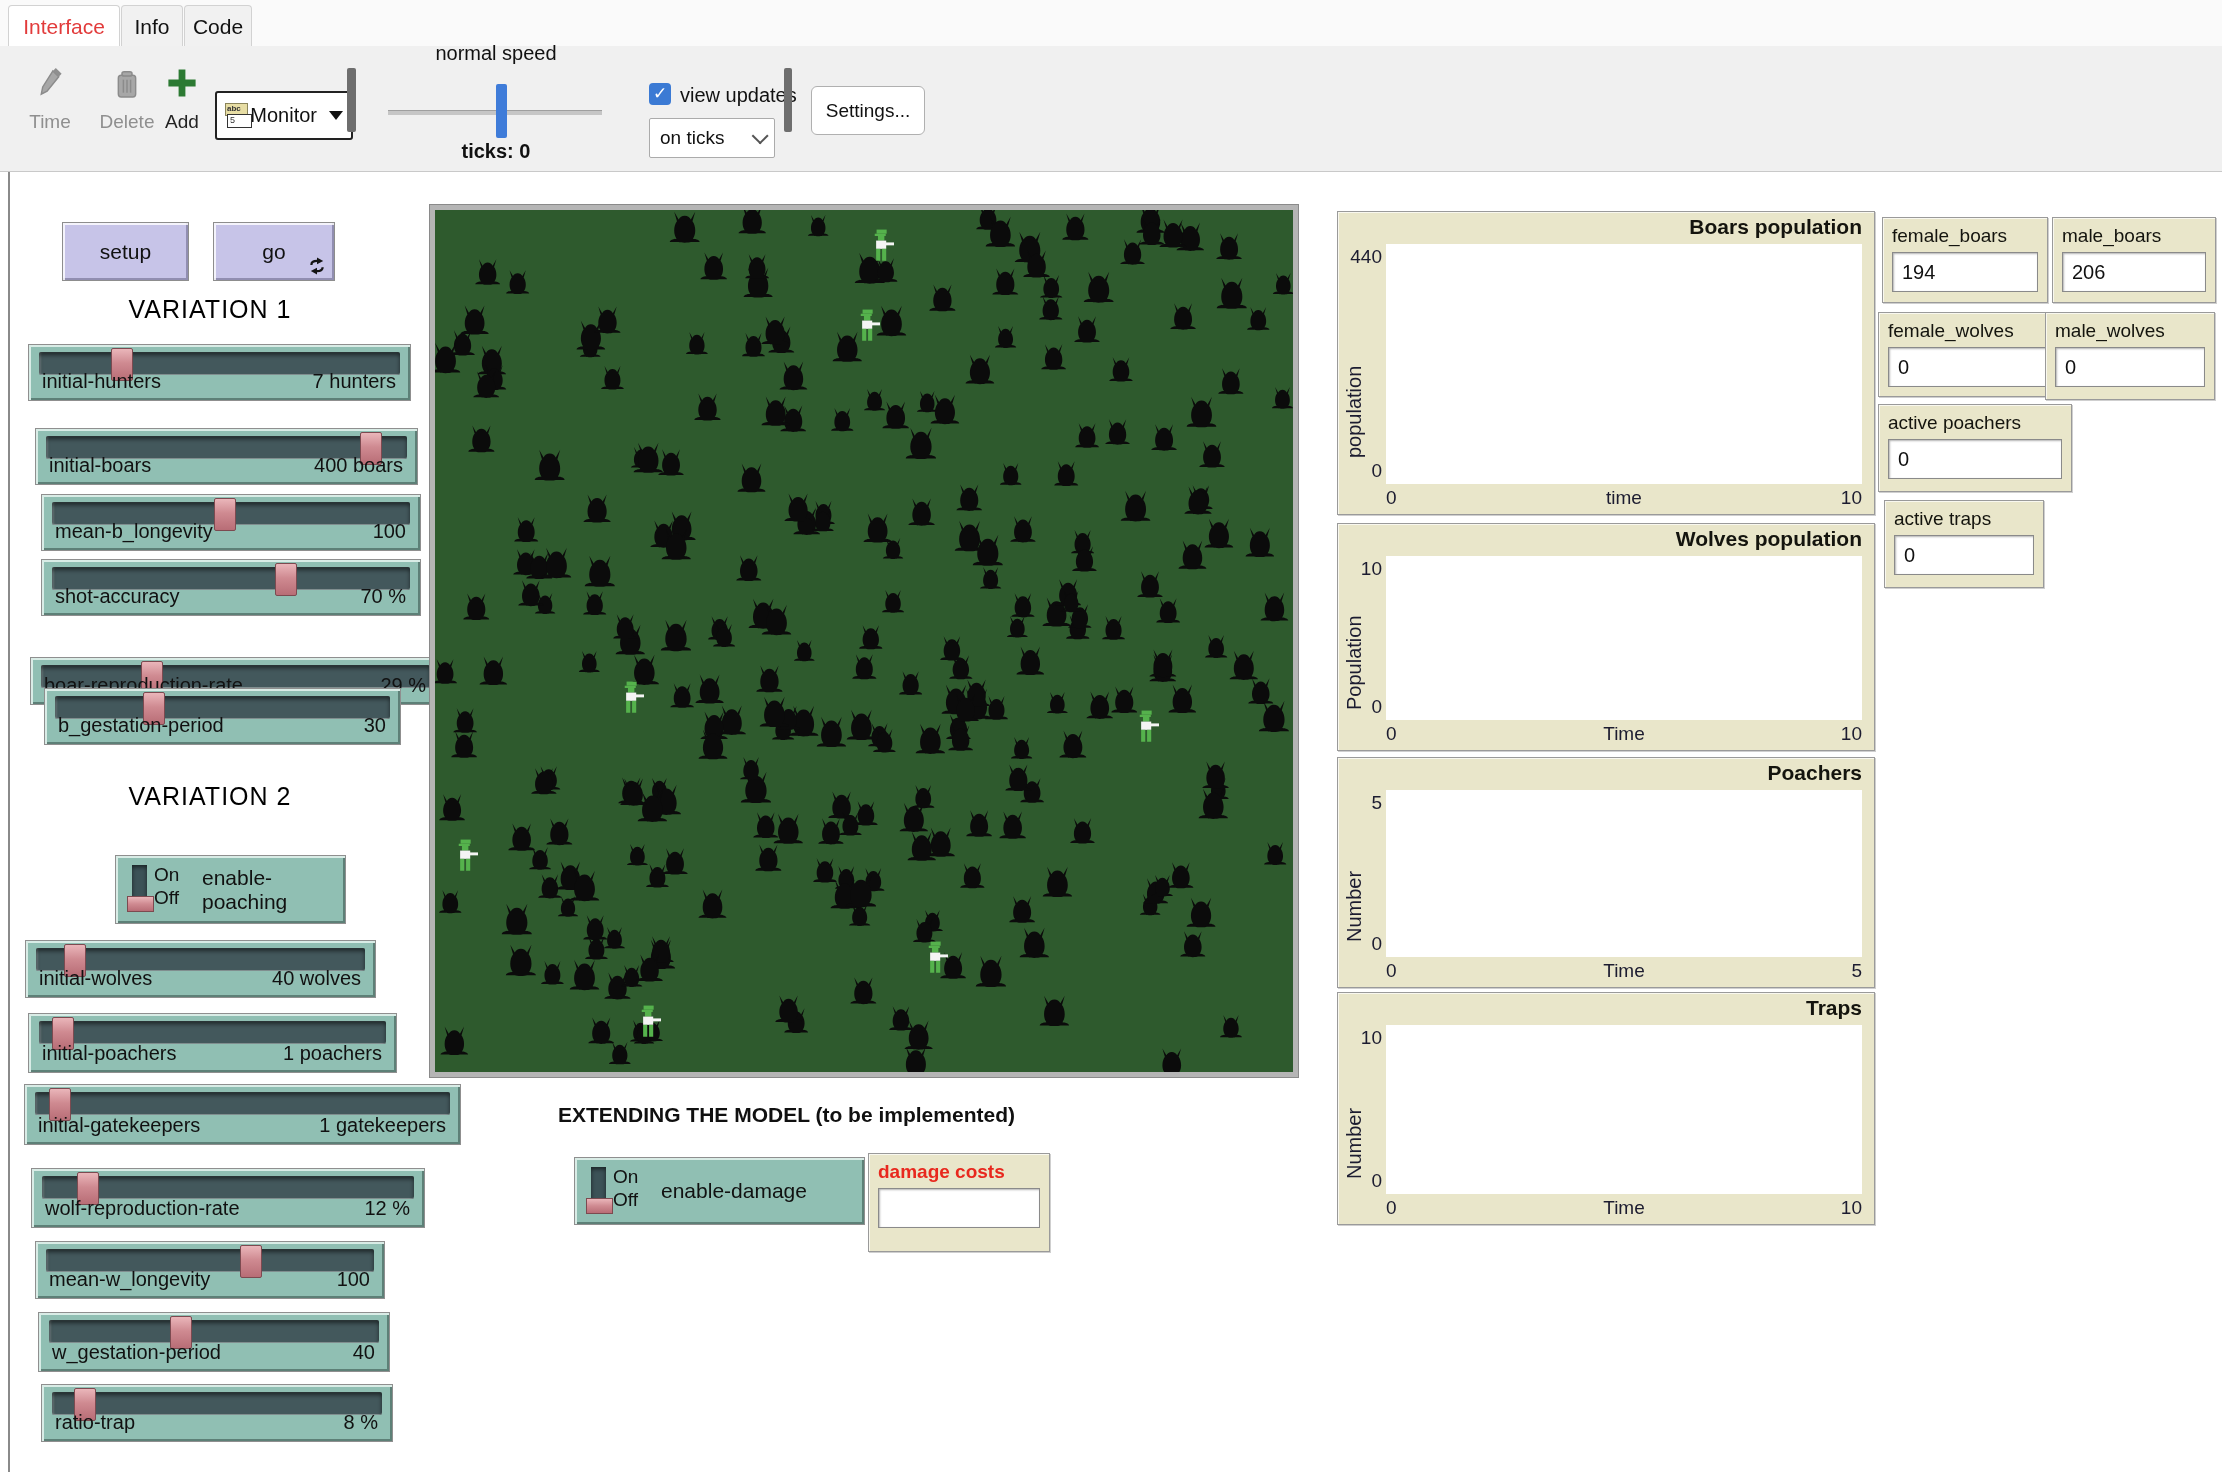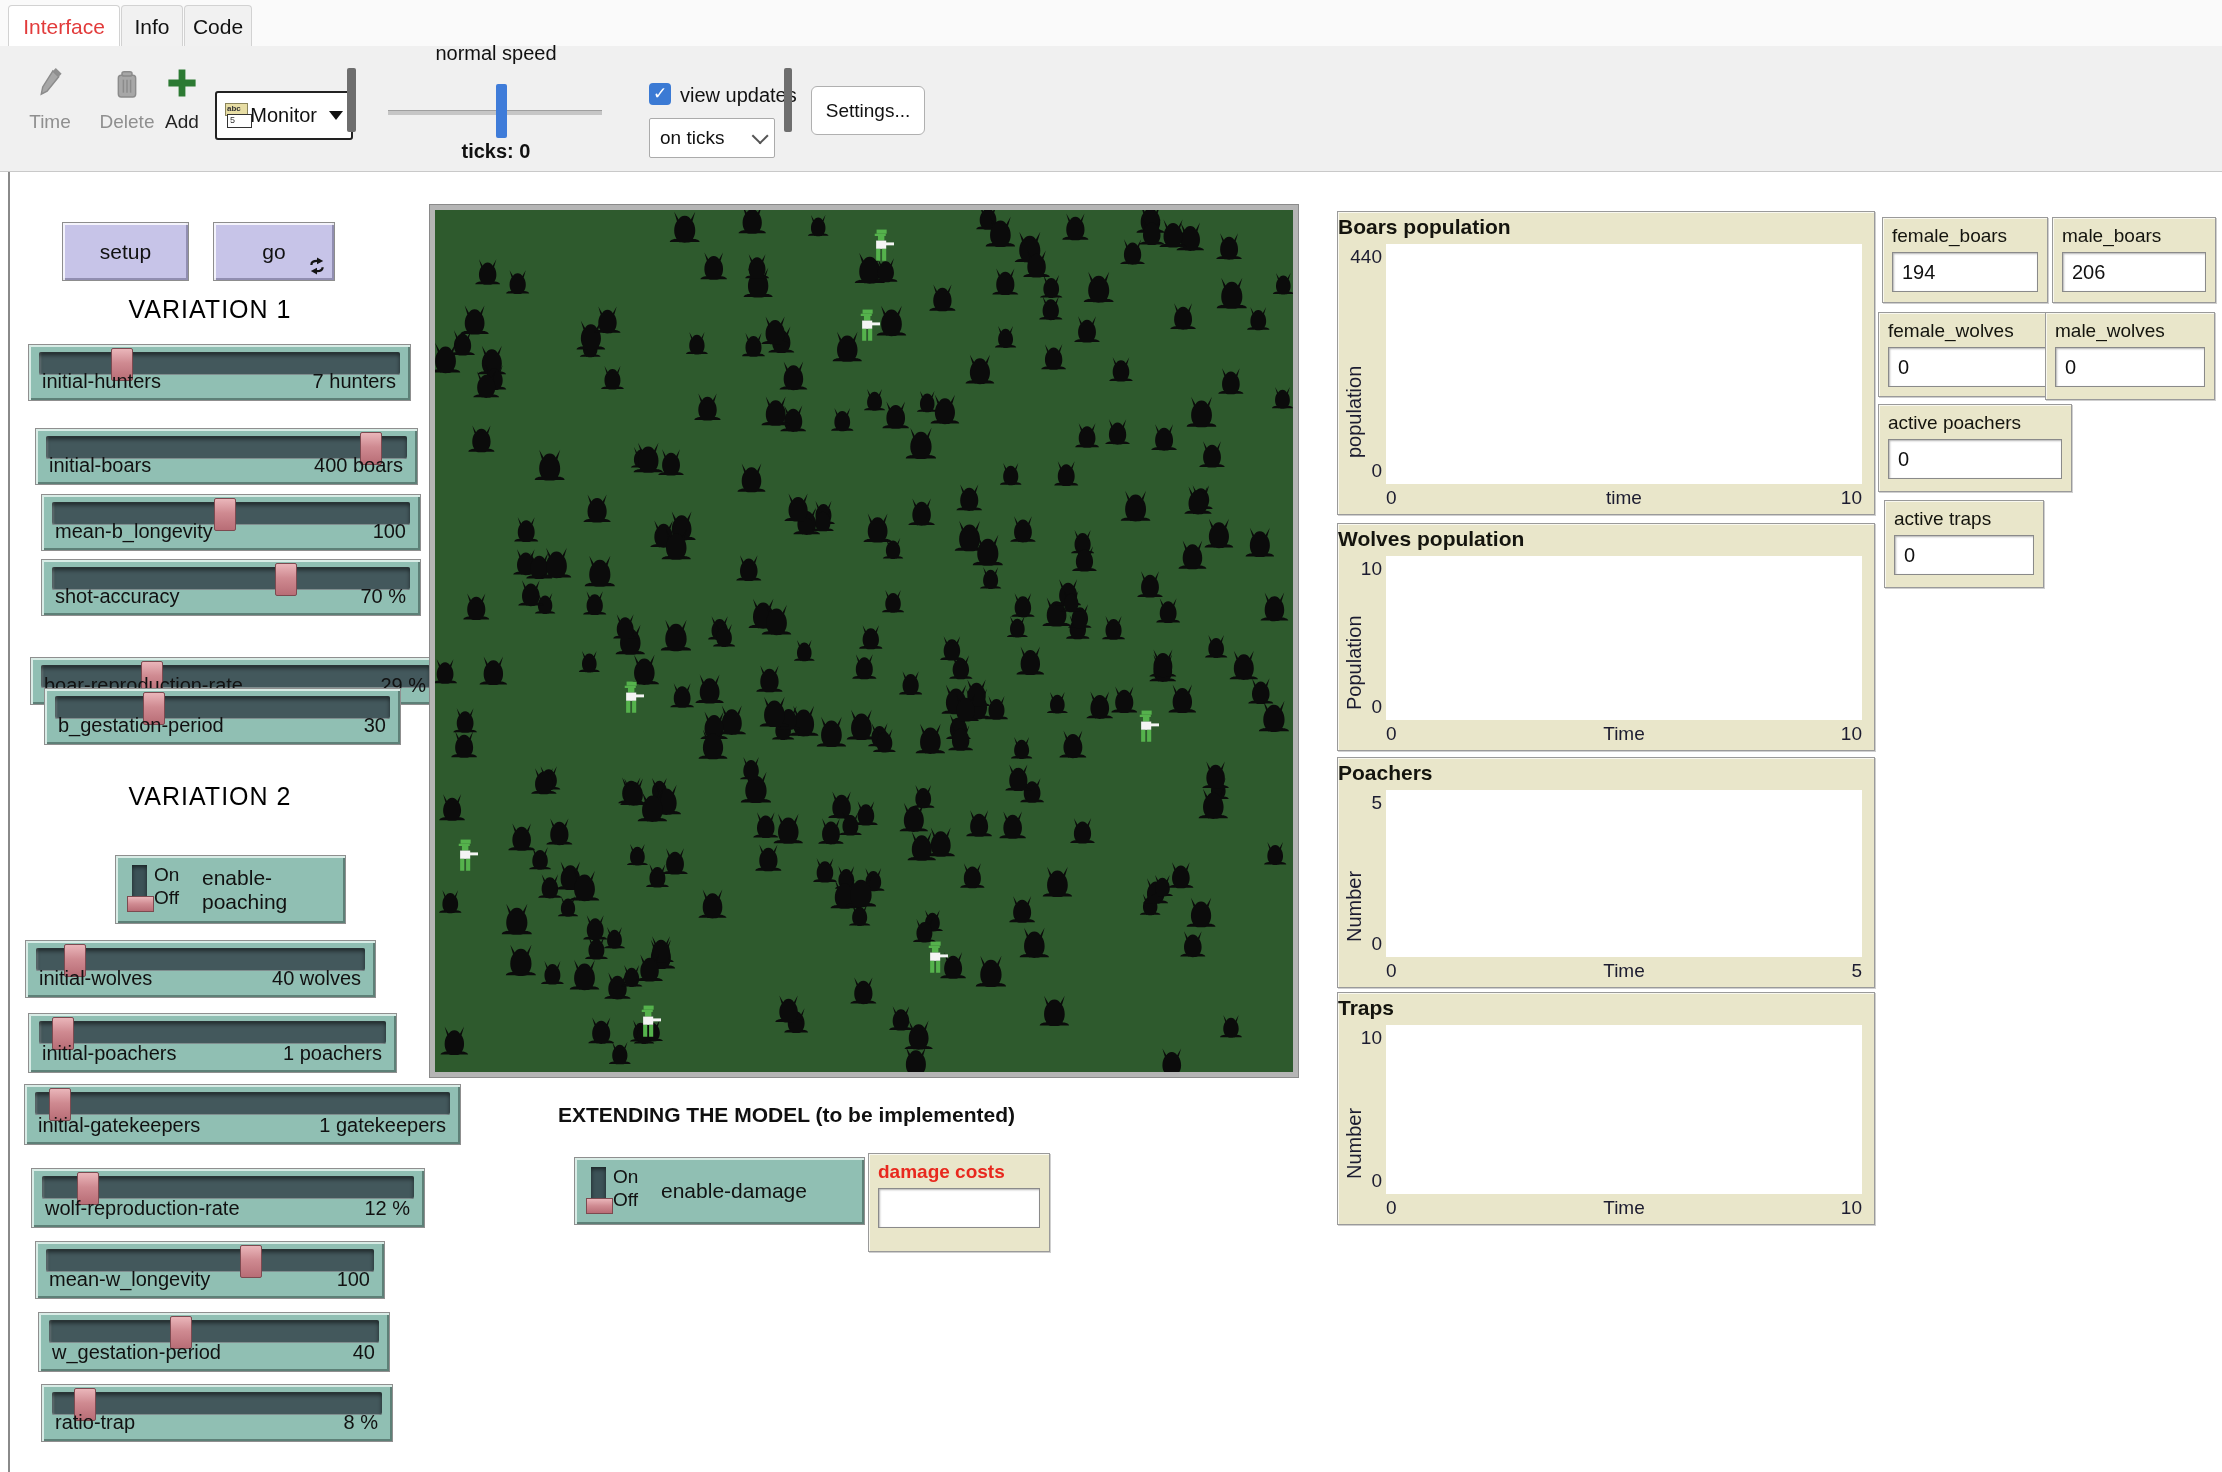--- a/index.html
+++ b/index.html
@@ -59,21 +59,21 @@
   .sw-off{position:absolute;left:38px;top:31px;font-size:19px;}
   .sw-label{position:absolute;left:86px;top:0;bottom:0;display:flex;align-items:center;font-size:21px;}
 
   
   .world{border:5px solid #b5b5b5;outline:1px solid #8a8a8a;box-shadow:inset 0 0 0 1px #3c3c3c;background:#2e5a2d;}
   .view-inner{position:absolute;left:0;top:0;right:0;bottom:0;overflow:hidden;}
   .agent{position:absolute;}
 
   
   .nl-plot{background:#e9e6ca;border:1px solid #9a9a9a;box-shadow:1px 1px 0 #cfcfcf,inset 1px 1px 0 rgba(255,255,255,.7);}
-  .plot-title{position:absolute;left:0;right:12px;top:3px;text-align:left;font-size:21px;font-weight:bold;color:#14140e;}
+  .plot-title{position:absolute;left:0;right:12px;top:3px;text-align:right;font-size:21px;font-weight:bold;color:#14140e;}
   .plot-area{position:absolute;left:48px;right:12px;top:32px;bottom:30px;background:#ffffff;}
   .ytick-top{position:absolute;left:0;width:44px;top:34px;text-align:right;font-size:19px;color:#1c1c30;}
   .ytick-bottom{position:absolute;left:0;width:44px;bottom:32px;text-align:right;font-size:19px;color:#1c1c30;}
   .ylab{position:absolute;left:4px;top:60px;bottom:56px;width:24px;overflow:hidden;font-size:20px;color:#1c1c30;
         writing-mode:vertical-rl;transform:rotate(180deg);display:flex;align-items:center;}
   .xrow{position:absolute;left:48px;right:12px;bottom:3px;height:24px;font-size:19px;color:#1c1c30;}
   .xmin{position:absolute;left:0;}
   .xlab{position:absolute;left:0;right:0;text-align:center;}
   .xmax{position:absolute;right:0;}
 

